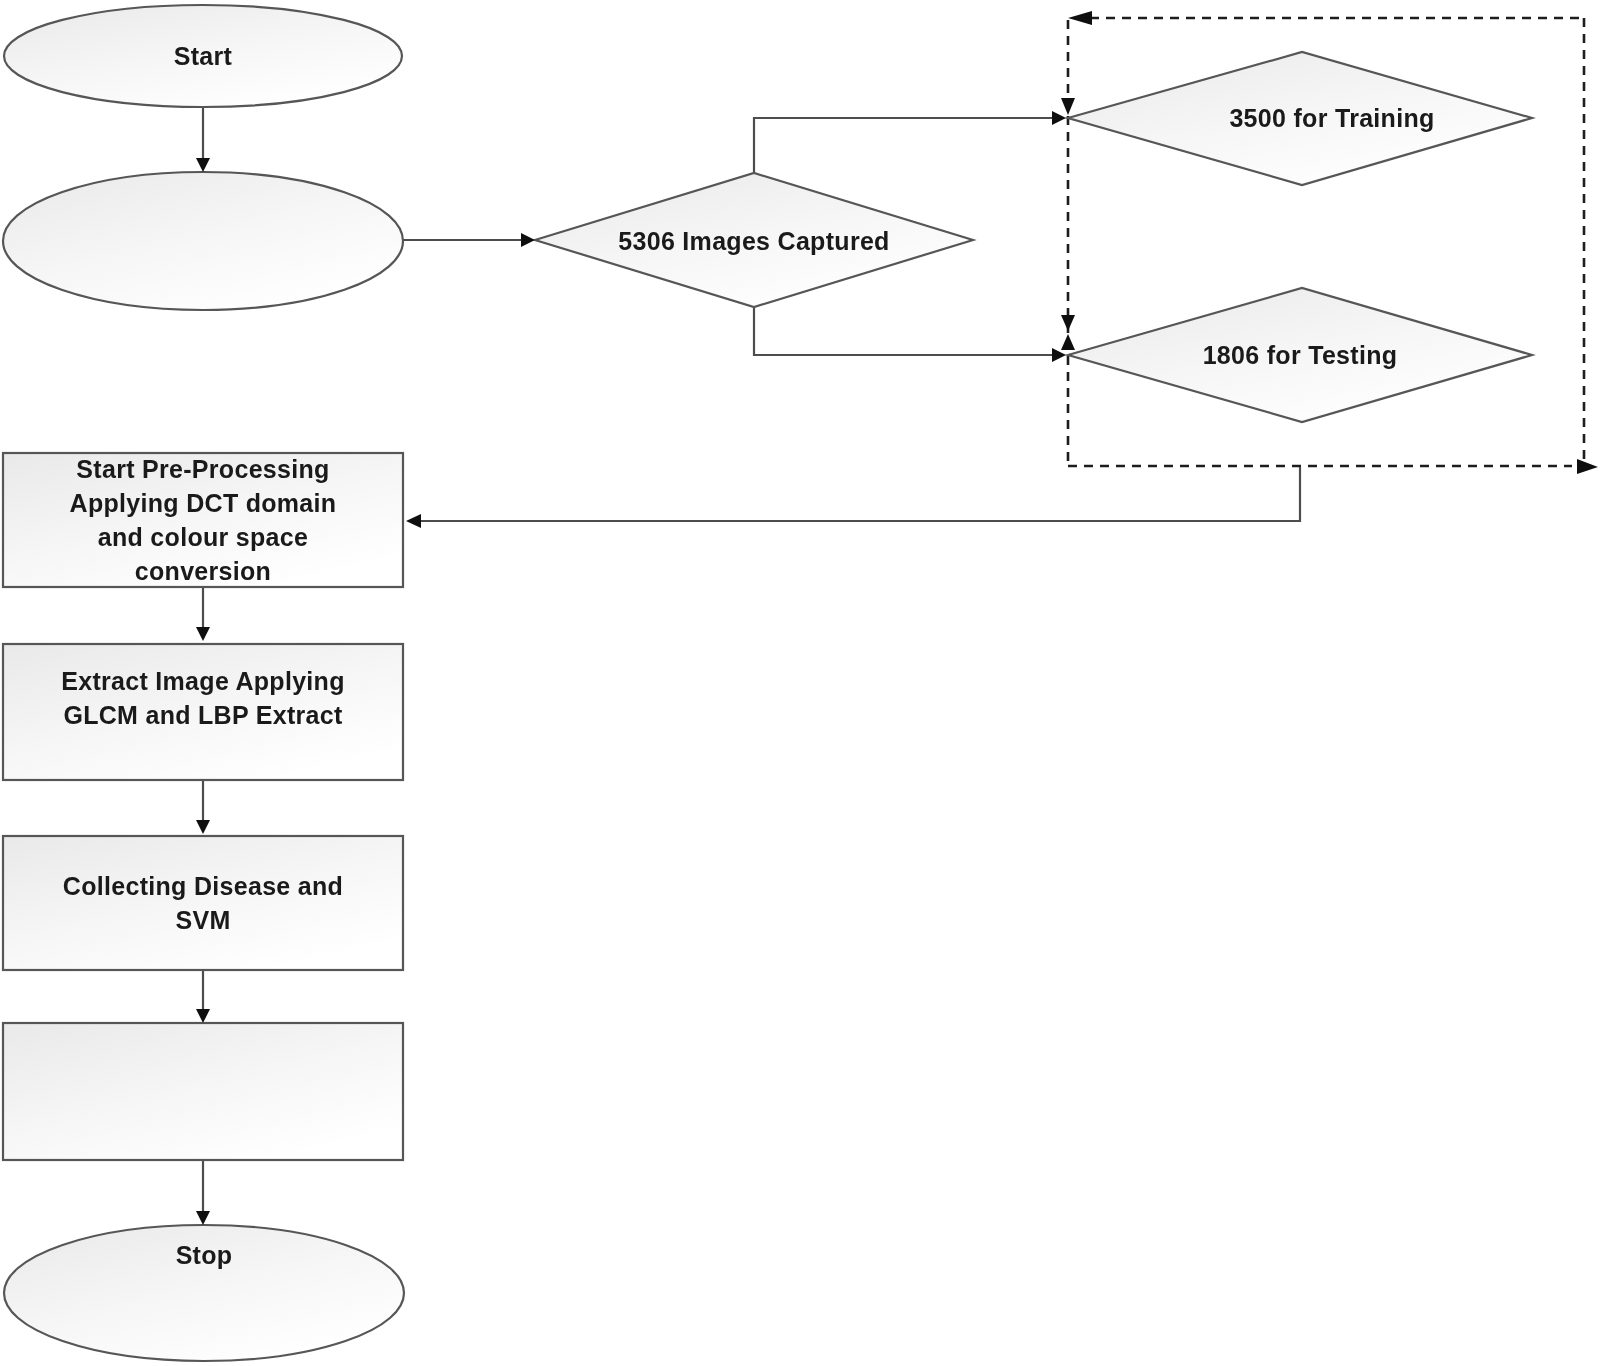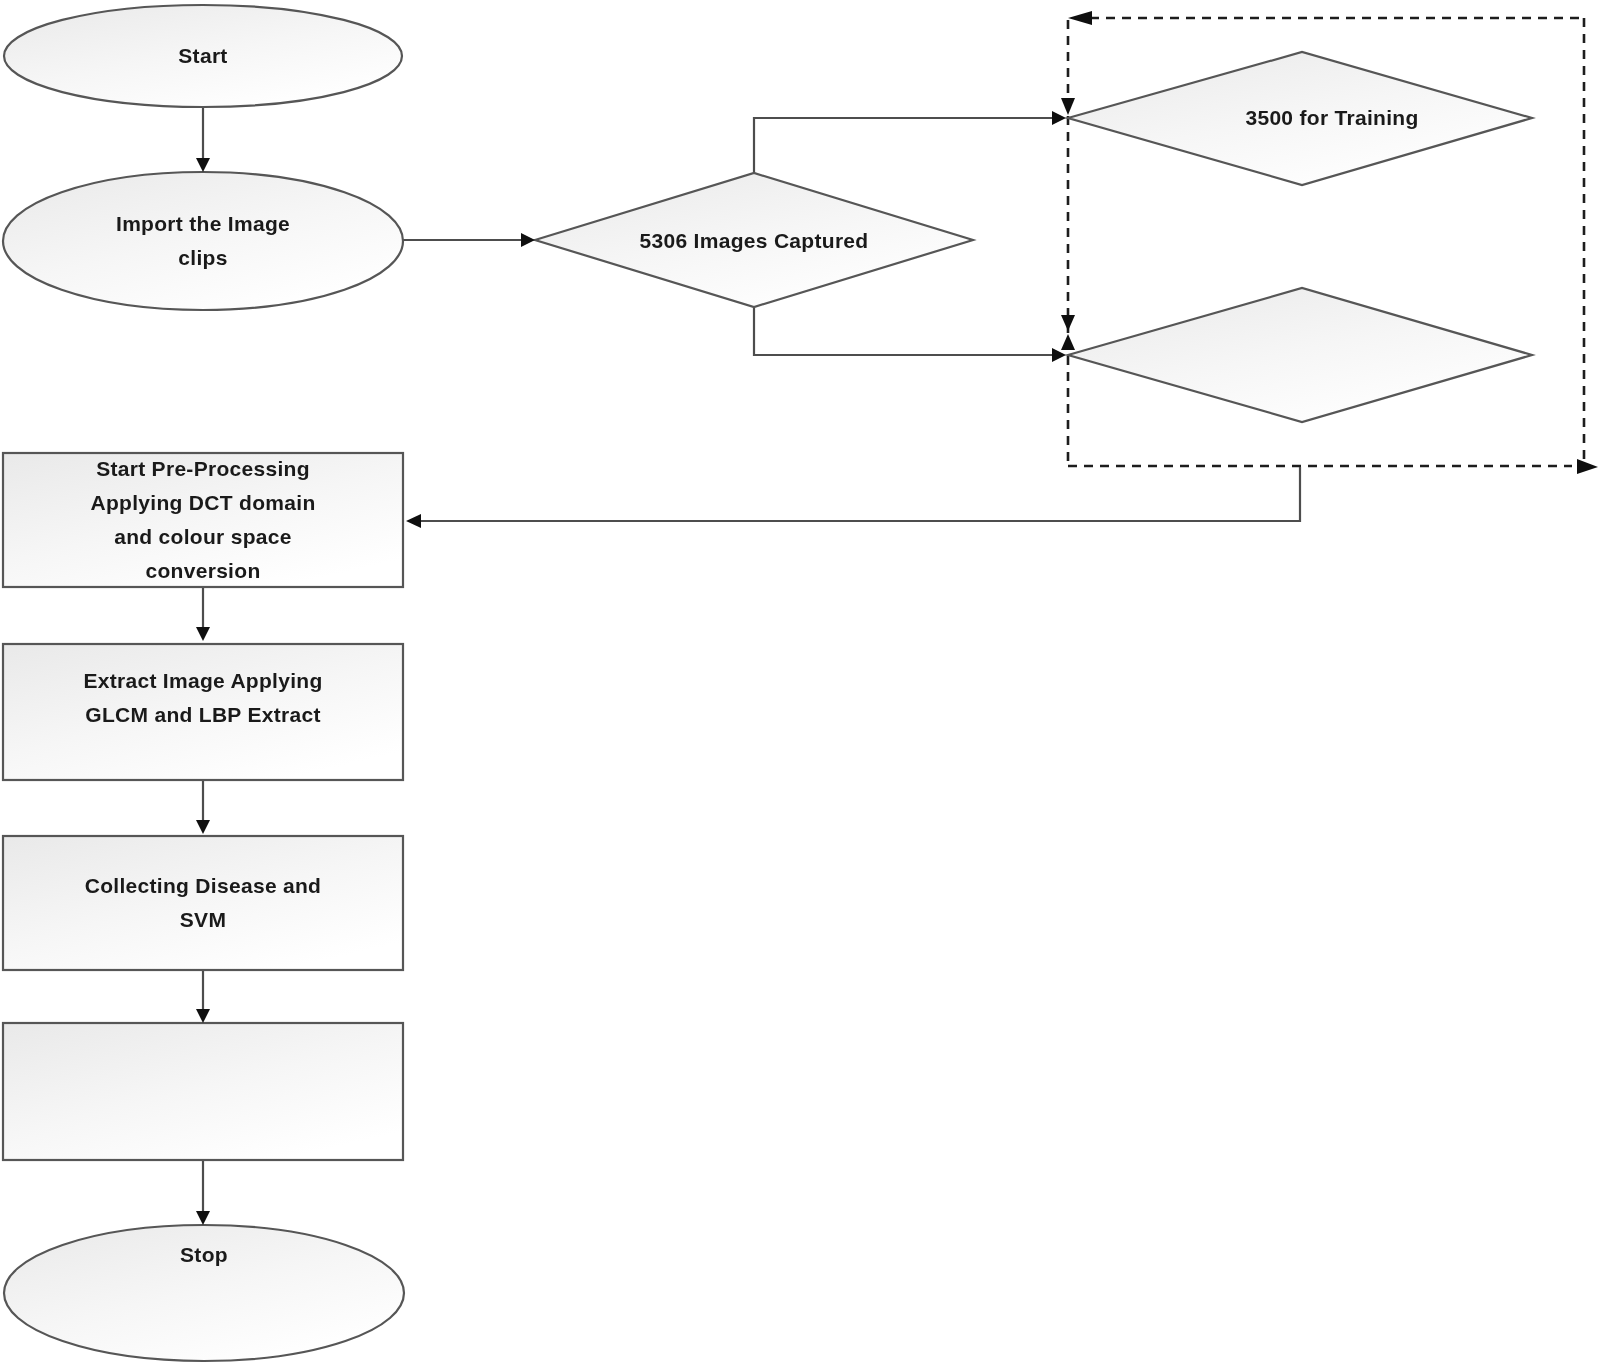--- a/index.html
+++ b/index.html
@@ -43,21 +43,21 @@
     stroke: none;
   }
   .label {
     position: absolute;
     display: flex;
     flex-direction: column;
     align-items: center;
     justify-content: center;
     text-align: center;
     font-weight: 700;
-    font-size: 21px;
+    font-size: 25px;
     line-height: 34px;
     letter-spacing: 0.3px;
     color: var(--text, #1a1a1a);
   }
   .label span { display: block; }
 </style>
 </head>
 <body>
 
 <div id="canvas">
@@ -118,33 +118,32 @@
       <polygon class="ah" points="1061,315 1075,315 1068,331"></polygon>
       <polygon class="ah" points="1061,350 1075,350 1068,334"></polygon>
       <polygon class="ah" points="1577,459 1577,474 1598,467"></polygon>
     </g>
   </svg>
 
   <div class="label" style="left:3px; top:5px; width:400px; height:102px;">
     <span>Start</span>
   </div>
 
-  <div class="label" style="left:3px; top:172px; width:400px; height:138px;">
-    <span>Import the Image</span>
-    <span>clips</span>
-  </div>
 
   <div class="label" style="left:535px; top:176px; width:438px; height:130px;">
     <span>5306 Images Captured</span>
   </div>
 
   <div class="label" style="left:1100px; top:52px; width:464px; height:132px;">
     <span>3500 for Training</span>
   </div>
 
+  <div class="label" style="left:1068px; top:288px; width:464px; height:133px;">
+    <span>1806 for Testing</span>
+  </div>
 
   <div class="label" style="left:3px; top:453px; width:400px; height:134px;">
     <span>Start Pre-Processing</span>
     <span>Applying DCT domain</span>
     <span>and colour space</span>
     <span>conversion</span>
   </div>
 
   <div class="label" style="left:3px; top:644px; width:400px; height:108px;">
     <span>Extract Image Applying</span>

